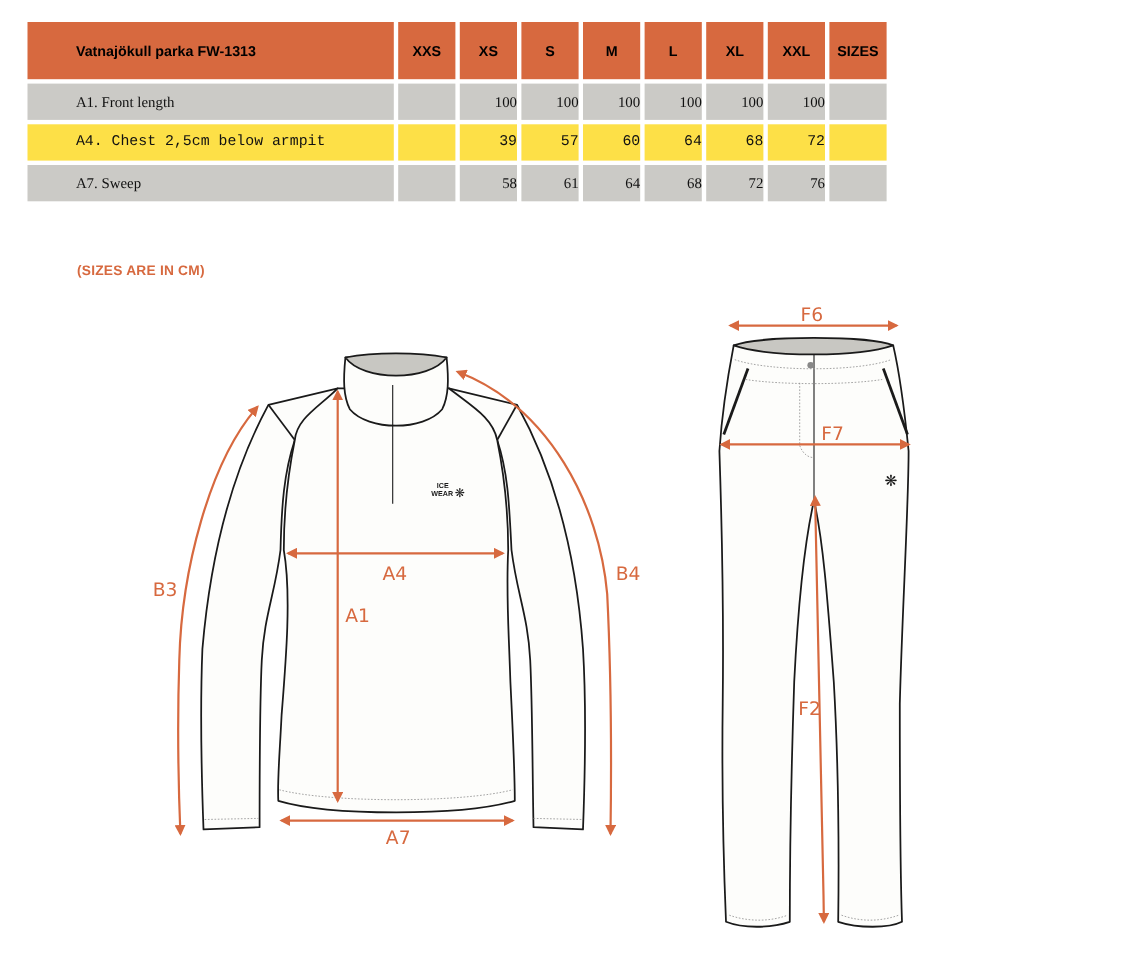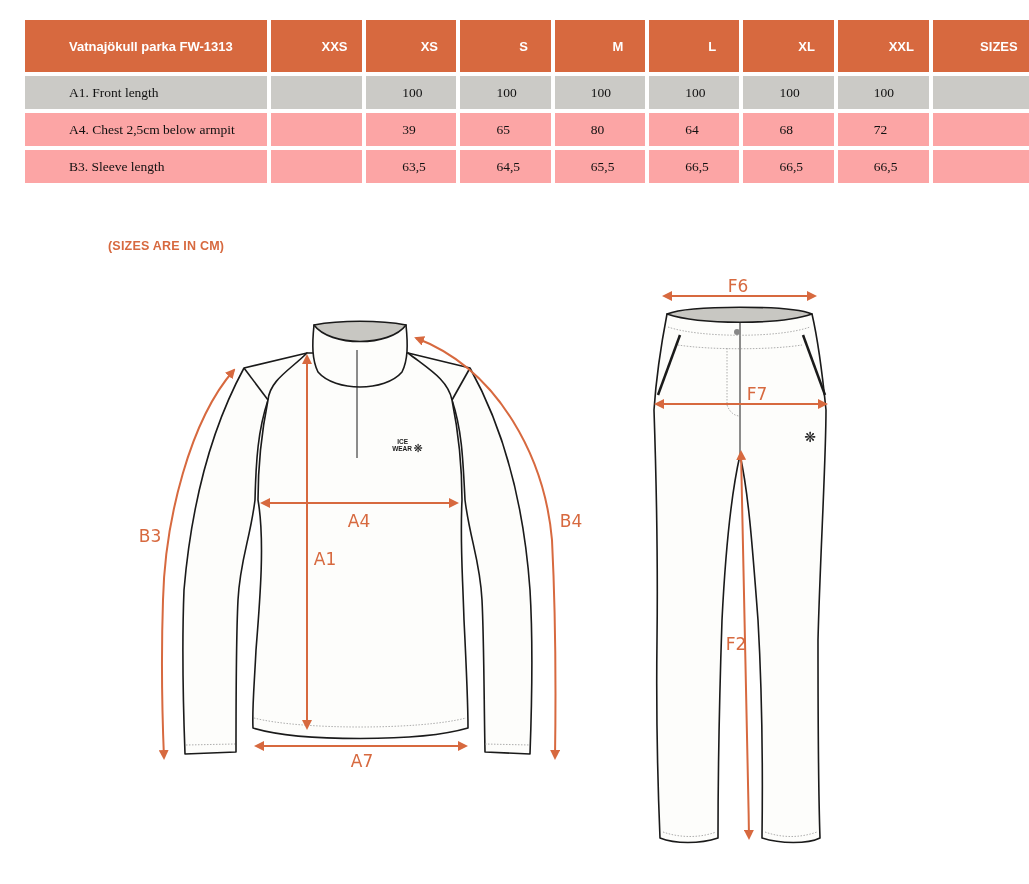--- a/index.html
+++ b/index.html
@@ -1,25 +1,25 @@
 <!DOCTYPE html>
 <html><head>
   <meta charset="utf-8">
   <style>
     html, body { margin:0; padding:0; background:#ffffff; }
     body { width:1029px; height:884px; position:relative; overflow:hidden; font-family:"Liberation Serif", serif; }
     .size-table { position:absolute; left:25px; top:20px; border-collapse:separate; border-spacing:4px 4px; margin:-4px; }
-    .size-table th { background:#d7693f; color:#ffffff; font-family:"Liberation Sans", sans-serif; font-weight:bold; font-size:13px; height:52px; padding:0; text-align:center; }
+    .size-table th { background:#d7693f; color:#000000; font-family:"Liberation Sans", sans-serif; font-weight:bold; font-size:13px; height:52px; padding:0; text-align:center; }
     .size-table th.label-col { text-align:left; padding-left:44px; width:289px; }
-    .size-table th.size-col, .size-table td.val { width:76px;padding-left:36px; }
-    .size-table td { height:33px; font-size:13.5px; color:#111; padding:0; text-align:left; }
+    .size-table th.size-col, .size-table td.val { width:52px; }
+    .size-table td { height:33px; font-size:13.5px; color:#111; padding:0; text-align:right; }
     .size-table td.label { text-align:left; padding-left:44px; width:289px;margin-top:36px; }
     .size-table tr.dark td { background:#cbcac6; }
-    .size-table tr.light td { background:#fca5a5; }
-    .note { position:absolute; left:70px; top:239px; color:#d7693f; font-family:"Liberation Sans", sans-serif; font-size:12.5px; font-weight:bold; letter-spacing:0.2px;margin-left:38px; }
+    .size-table tr.light td { background:#fde047;font-family:Liberation Mono, monospace; }
+    .note { position:absolute; left:70px; top:239px; color:#d7693f; font-family:"Liberation Sans", sans-serif; font-size:12.5px; font-weight:bold; letter-spacing:0.2px; }
     .drawing { position:absolute; left:0; top:0; }
     .dim-label { font-family:"DejaVu Sans", sans-serif; font-size:17px; fill:#d7693f; }
   </style>
 </head>
 <body>
 
 <table class="size-table">
   <thead>
     <tr>
       <th class="label-col">Vatnajökull parka FW-1313</th>
@@ -42,36 +42,36 @@
       <td class="val">100</td>
       <td class="val">100</td>
       <td class="val">100</td>
       <td class="val">100</td>
       <td class="val"></td>
     </tr>
     <tr class="light">
       <td class="label">A4. Chest 2,5cm below armpit</td>
       <td class="val"></td>
       <td class="val">39</td>
-      <td class="val">65</td>
-      <td class="val">80</td>
+      <td class="val">57</td>
+      <td class="val">60</td>
       <td class="val">64</td>
       <td class="val">68</td>
       <td class="val">72</td>
       <td class="val"></td>
     </tr>
-    <tr class="light">
-      <td class="label">B3. Sleeve length</td>
+    <tr class="dark">
+      <td class="label">A7. Sweep</td>
       <td class="val"></td>
-      <td class="val">63,5</td>
-      <td class="val">64,5</td>
-      <td class="val">65,5</td>
-      <td class="val">66,5</td>
-      <td class="val">66,5</td>
-      <td class="val">66,5</td>
+      <td class="val">58</td>
+      <td class="val">61</td>
+      <td class="val">64</td>
+      <td class="val">68</td>
+      <td class="val">72</td>
+      <td class="val">76</td>
       <td class="val"></td>
     </tr>
   </tbody>
 </table>
 
 <div class="note">(SIZES ARE IN CM)</div>
 
 <svg class="drawing" width="1029" height="884" viewBox="0 0 1029 884">
   <defs>
     <marker id="ah" viewBox="0 0 10 10" refX="8" refY="5" markerWidth="5" markerHeight="5" orient="auto-start-reverse">

